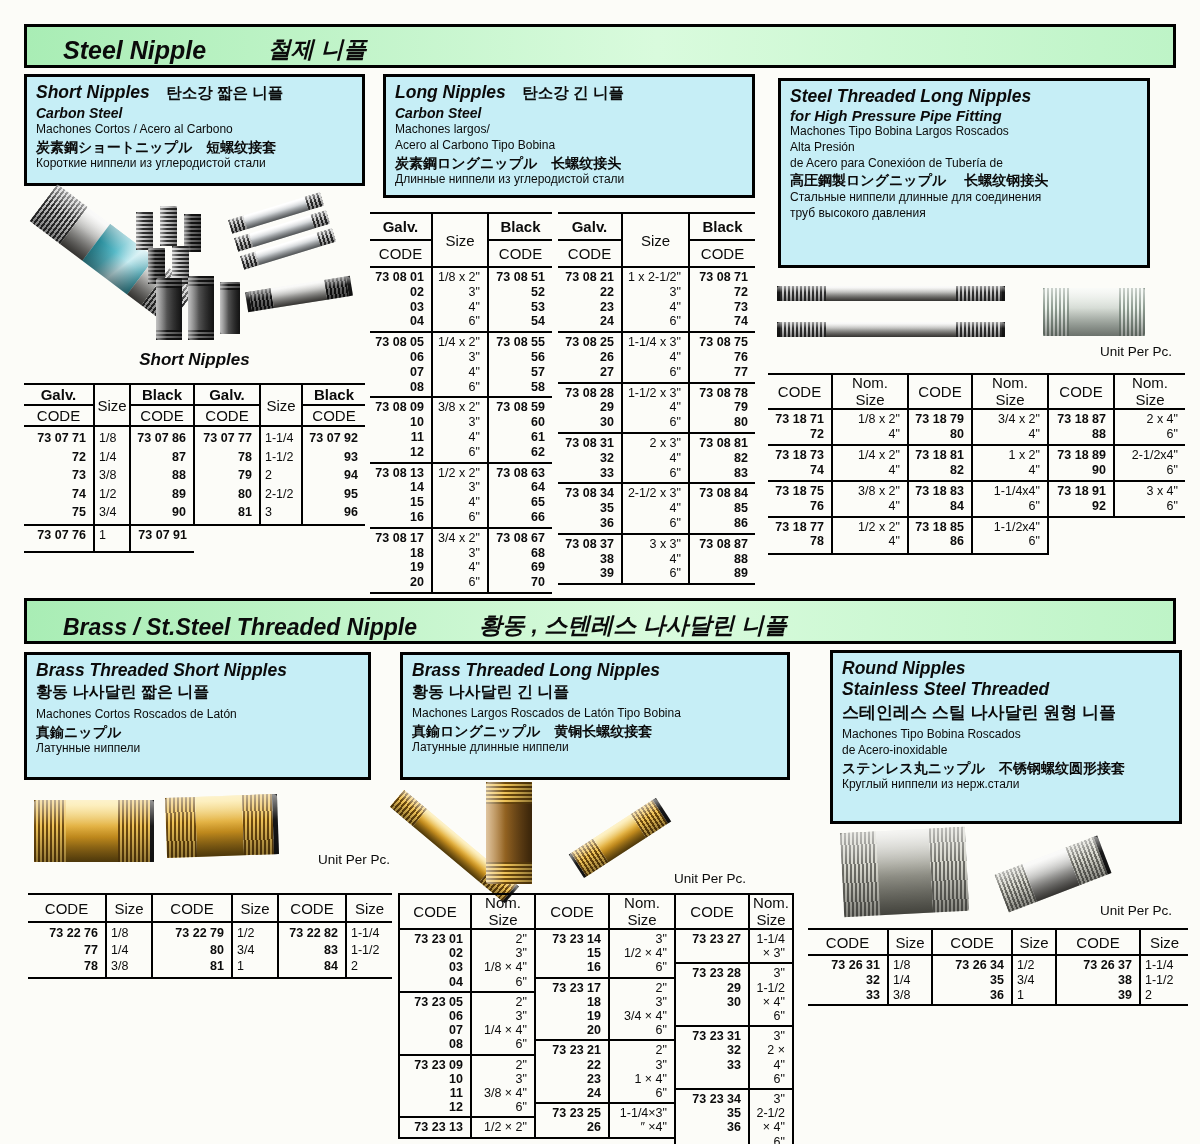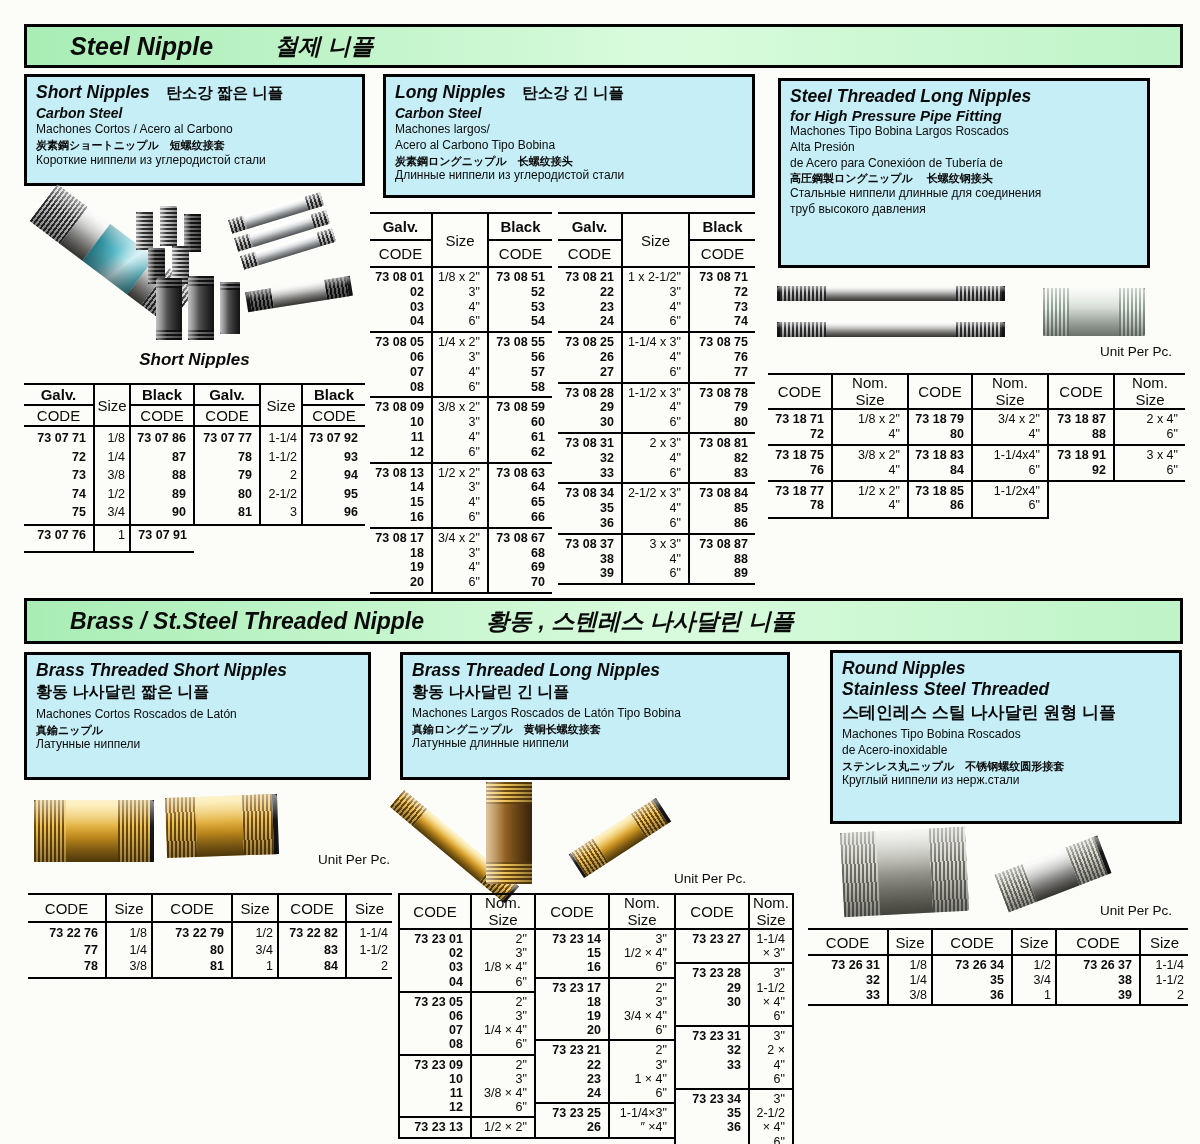--- a/index.html
+++ b/index.html
@@ -1,54 +1,54 @@
 <!DOCTYPE html>
 <html><head>
 <meta charset="utf-8">
 <style>
   html,body{margin:0;padding:0;background:#e8e8e8;}
   .page{position:relative;width:1200px;height:1144px;background:#fcfcf8;overflow:hidden;
         font-family:"Liberation Sans",sans-serif;color:#0b0b0b;}
   
   .banner{position:absolute;border:3px solid #000;background:linear-gradient(90deg,#a9edb5,#d9fbdd 55%,#bef4c7);
-          display:flex;align-items:center;padding-left:7px;}
+          display:flex;align-items:flex-end;}
   .ben{font-style:italic;font-weight:bold;font-size:25px;margin-left:36px;white-space:nowrap;}
   .bko{font-style:italic;font-weight:bold;font-size:23px;margin-left:62px;white-space:nowrap;}
   .b2 .ben{font-size:23px;}
   
   .hdrbox{position:absolute;background:#c6eef6;border:3px solid #000;padding:5px 9px;box-sizing:border-box;}
   .trow{white-space:nowrap;}
   .he{font-style:italic;font-weight:bold;font-size:17.5px;}
   .he2{font-style:italic;font-weight:bold;font-size:15px;}
   .hk{font-weight:bold;font-size:15.5px;margin-left:12px;}
   .hkline{font-weight:bold;font-size:16px;margin-top:1px;}
   .hsub{font-style:italic;font-weight:bold;font-size:14px;line-height:1.3;}
   .hd{font-size:12px;line-height:1.32;}
-  .hdb{font-weight:bold;font-size:11px;}
+  .hdb{font-weight:bold;font-size:14px;}
   
   .caption{position:absolute;text-align:center;font-style:italic;font-weight:bold;font-size:17px;}
   .unit{position:absolute;text-align:right;font-size:13.5px;}
   
   .tblwrap{position:absolute;}
   .t5wrap{display:flex;align-items:flex-start;}
   table{border-collapse:collapse;table-layout:fixed;}
   .tbl{border-top:2px solid #000;border-bottom:2px solid #000;}
   .tbl td,.tbl th{padding:2px 4px;vertical-align:top;white-space:pre-line;overflow:hidden;}
   .tbl th{padding:0;vertical-align:middle;font-size:15px;}
   .tbl td+td,.tbl th+th{border-left:2px solid #000;}
   .tbl tr.hrow th{border-bottom:2px solid #000;}
   .tbl tr.sep td{border-top:2px solid #000;}
   .boxed{border-left:2px solid #000;border-right:2px solid #000;}
   .nb{border-top:none;}
   .h2{display:block;text-align:center;font-weight:bold;}
   .h2b{border-top:2px solid #000;font-weight:normal;}
   .hmid{text-align:center;font-weight:normal;}
   .hn{text-align:center;font-weight:normal;font-size:12px;line-height:1.1;}
   .cc{font-weight:bold;text-align:right;font-size:12.5px;padding-right:7px !important;}
-  .sc{text-align:right;font-size:12.5px;}
+  .sc{text-align:left;font-size:12.5px;}
   .sr{text-align:right;font-size:12.5px;padding-right:7px !important;}
   .lh18{line-height:18.6px;}
   .lh15{line-height:14.8px;}
   .lh16{line-height:16.6px;}
   .lh14{line-height:14.2px;}
   
   .photo{position:absolute;}
   .nip{position:absolute;display:flex;border-radius:3px;}
   .nip i{display:block;height:100%;}
   .nip b{position:absolute;inset:0;border-radius:inherit;
@@ -491,20 +491,34 @@
 4"</td>
             <td class="cc lh15">73 18 79
 80</td>
             <td class="sr lh15">3/4 x 2"
 4"</td>
             <td class="cc lh15">73 18 87
 88</td>
             <td class="sr lh15">2 x 4"
 6"</td>
           </tr>
+      <tr class="sep" style="height:36px;">
+            <td class="cc lh15">73 18 73
+74</td>
+            <td class="sr lh15">1/4 x 2"
+4"</td>
+            <td class="cc lh15">73 18 81
+82</td>
+            <td class="sr lh15">1 x 2"
+4"</td>
+            <td class="cc lh15">73 18 89
+90</td>
+            <td class="sr lh15">2-1/2x4"
+6"</td>
+          </tr>
       <tr class="sep" style="height:33px;">
             <td class="cc lh15">73 18 75
 76</td>
             <td class="sr lh15">3/8 x 2"
 4"</td>
             <td class="cc lh15">73 18 83
 84</td>
             <td class="sr lh15">1-1/4x4"
 6"</td>
             <td class="cc lh15">73 18 91

